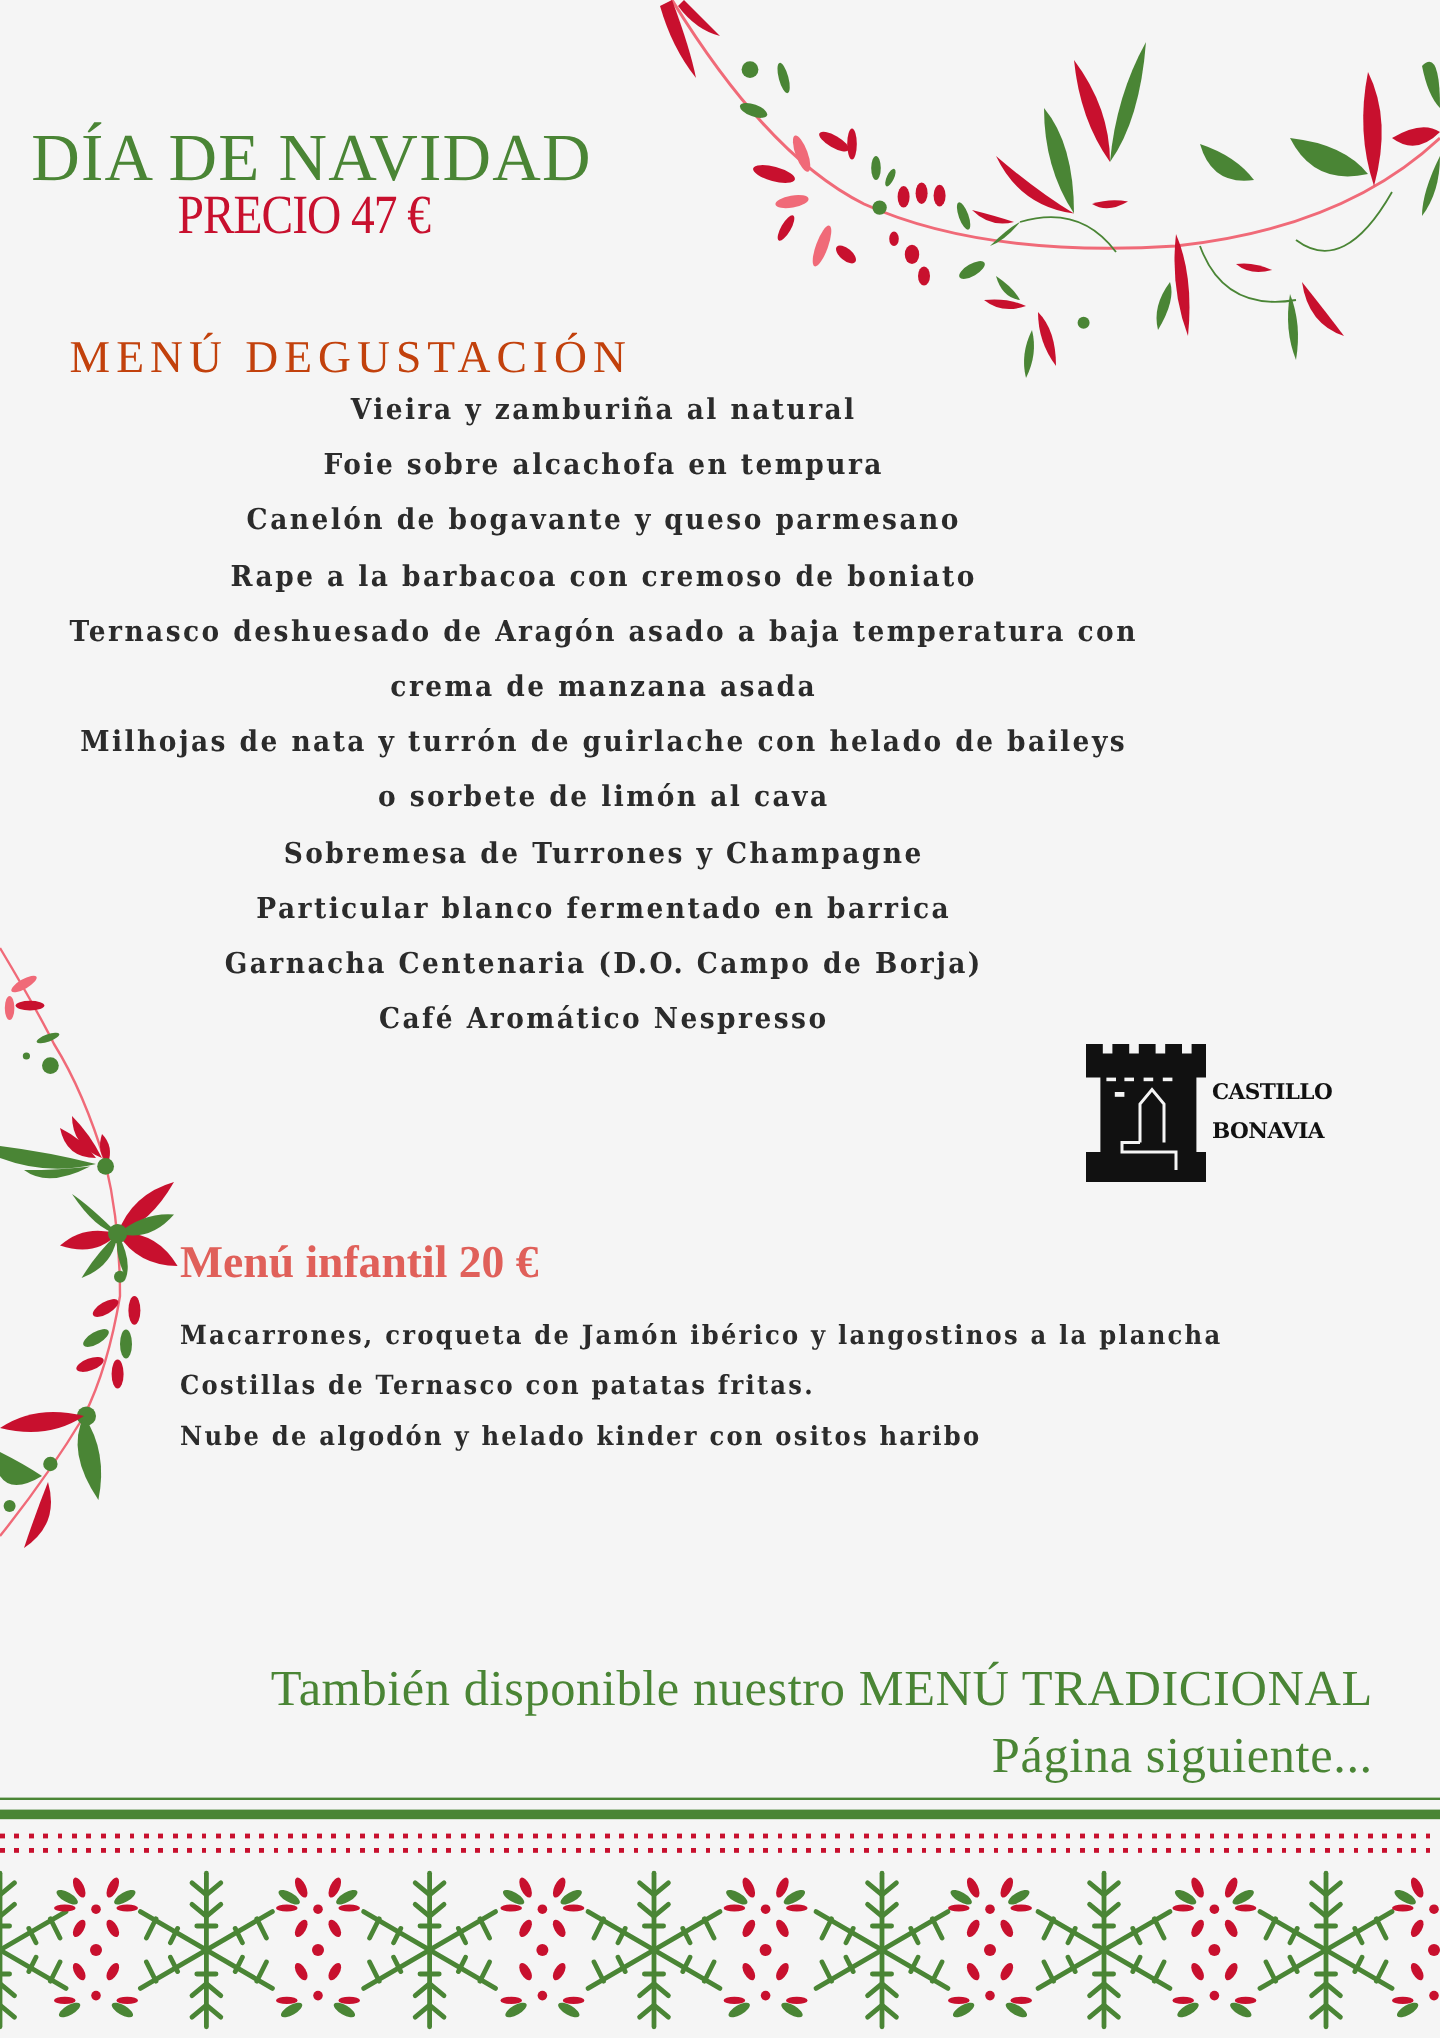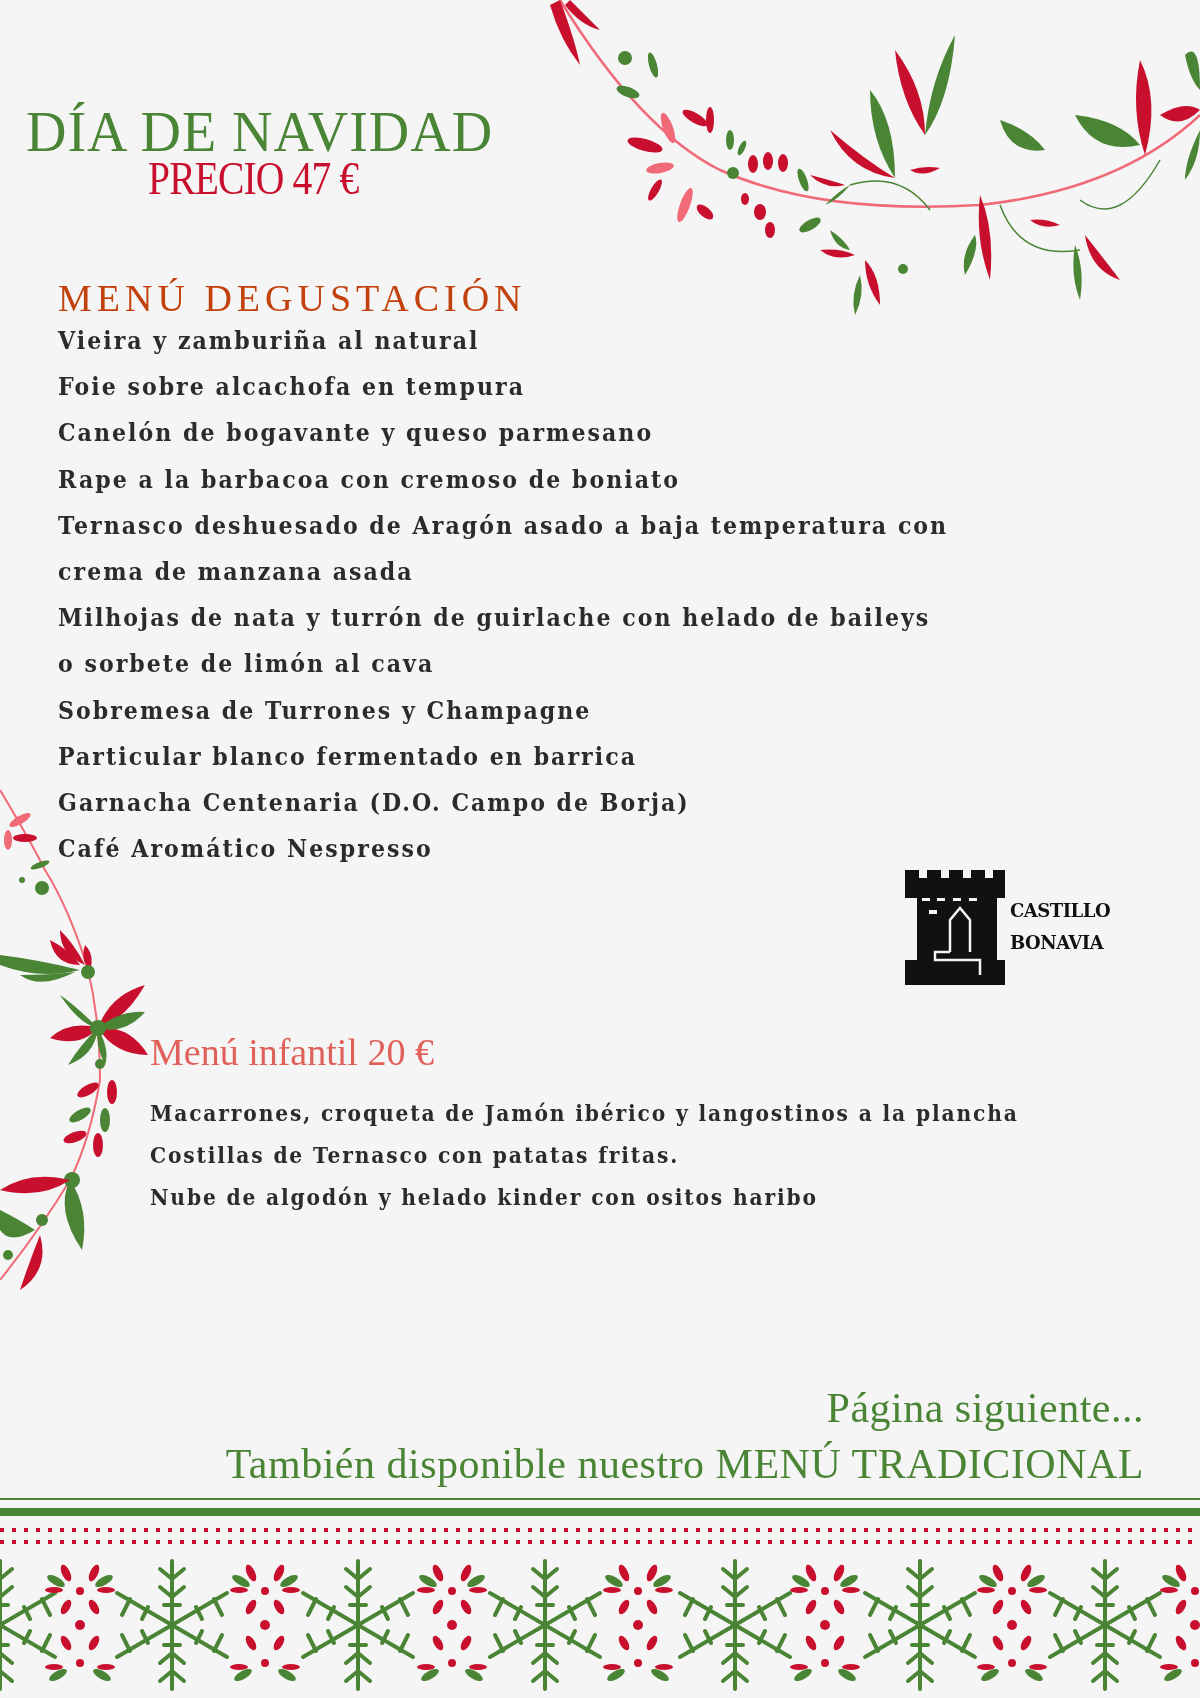--- a/index.html
+++ b/index.html
@@ -18,21 +18,21 @@
     left: 148px; top: 152px; font-size: 46px; color: #c8102e;
     font-family: "Liberation Serif", serif; transform: scaleX(0.86); transform-origin: left;
     letter-spacing: -1px; white-space: nowrap;
   }
   .section-title {
     left: 58px; top: 244px; font-size: 38px; font-weight: normal;
     color: #c2410c; letter-spacing: 5px; white-space: nowrap;
     font-family: "Liberation Serif", serif;
   }
   .menu-list {
-    left: 58px; top: 318px; margin: 0; padding: 0; list-style: none;
+    left: 58px; top: 318px; margin: 0; padding: 0; list-style: none; text-align: center;
   }
   .menu-list li {
     font-family: "DejaVu Serif", serif; font-weight: bold;
     font-size: 24px; color: #2b2b2b; letter-spacing: 2.2px;
     height: 46.2px; line-height: 46.2px; white-space: nowrap;
     transform: scaleX(0.92); transform-origin: left;
   }
   .kids-title {
     left: 150px; top: 1030px; font-size: 38px; color: #e0605a;
     font-family: "Liberation Serif", serif; white-space: nowrap;
@@ -188,30 +188,30 @@
     <rect x="24" y="40" width="8" height="4" fill="#f5f5f5"></rect>
     <path d="M45 82 V50 L55 38 L65 50 V82" stroke="#f5f5f5" stroke-width="2.5" fill="none"></path>
     <path d="M45 82 H30 V90 H75 V105" stroke="#f5f5f5" stroke-width="2.5" fill="none"></path>
   </svg>
   <div class="logo-text">
     <div>CASTILLO</div>
     <div>BONAVIA</div>
   </div>
 </div>
 
-<h2 class="abs kids-title" style="margin:0;font-weight:normal;">Menú infantil 20 €</h2>
+<h2 class="abs kids-title" style="margin:0;font-weight:bold;">Menú infantil 20 €</h2>
 <ul class="abs kids-list">
   <li>Macarrones, croqueta de Jamón ibérico y langostinos a la plancha</li>
   <li>Costillas de Ternasco con patatas fritas.</li>
   <li>Nube de algodón y helado kinder con ositos haribo</li>
 </ul>
 
 <div class="abs footer-note">
+  <div>También disponible nuestro MENÚ TRADICIONAL</div>
   <div>Página siguiente...</div>
-  <div>También disponible nuestro MENÚ TRADICIONAL</div>
 </div>
 
 <div class="abs border-lines">
   <div style="height:2px;background:#4a8535;margin-top:4px;"></div>
   <div style="height:8px;background:#4a8535;margin-top:8px;"></div>
   <div style="height:4px;margin-top:12px;background:repeating-linear-gradient(90deg,#c8102e 0 4px,transparent 4px 12px);"></div>
   <div style="height:4px;margin-top:8px;background:repeating-linear-gradient(90deg,#c8102e 0 4px,transparent 4px 12px);"></div>
 </div>
 
 <svg class="abs pattern" viewBox="0 0 1200 143">

